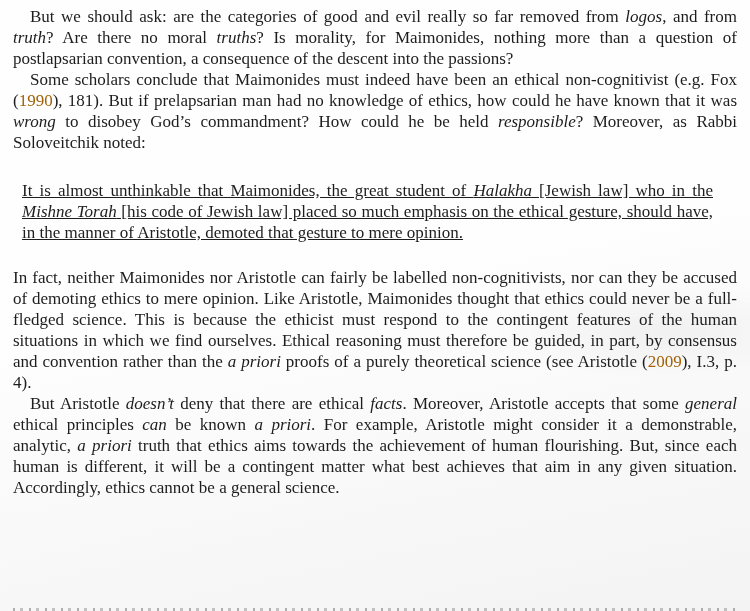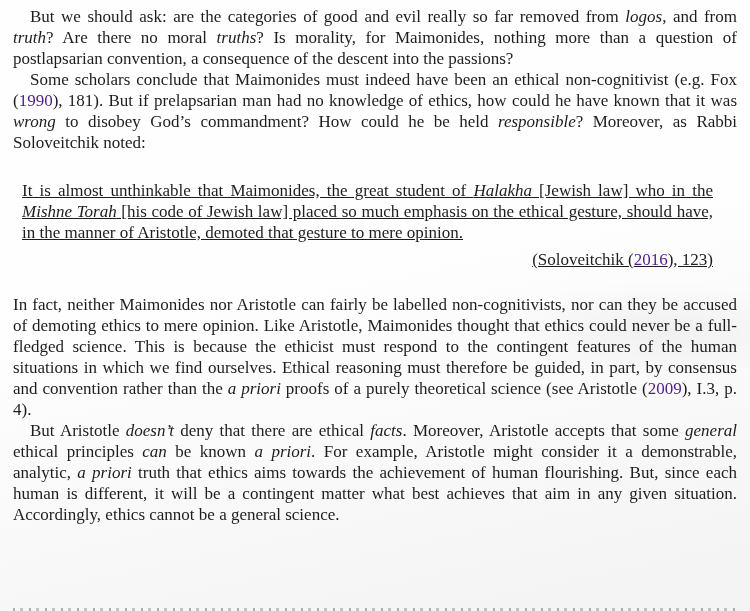--- a/index.html
+++ b/index.html
@@ -29,21 +29,21 @@
     margin: 27px 24px 24px 9px;
     padding: 0;
     text-decoration: underline;
   }
   .attribution {
     margin-top: 6px;
     text-align: right;
   }
   .it { font-style: italic; }
   a.cite {
-    color: #4c1d95;
+    color: #a16207;
     text-decoration: none;
     cursor: pointer;
   }
   .clipped-next-line {
     position: absolute;
     left: 13px;
     right: 15px;
     bottom: 0;
     height: 5px;
     opacity: 0.5;
@@ -60,19 +60,18 @@
 </style>
 </head>
 <body>
 
 <div class="doc">
   <div>
       <p class="indent"><span>But we should ask: are the categories of good and evil really so far removed from </span><span class="it">logos</span><span>, and from </span><span class="it">truth</span><span>? Are there no moral </span><span class="it">truths</span><span>? Is morality, for Maimonides, nothing more than a question of postlapsarian convention, a consequence of the descent into the passions?</span></p>
       <p class="indent"><span>Some scholars conclude that Maimonides must indeed have been an ethical non-cognitivist (e.g. Fox (</span><a class="cite">1990</a><span>), 181). But if prelapsarian man had no knowledge of ethics, how could he have known that it was </span><span class="it">wrong</span><span> to disobey God’s commandment? How could he be held </span><span class="it">responsible</span><span>? Moreover, as Rabbi Soloveitchik noted:</span></p>
       <blockquote>
         <div><span>It is almost unthinkable that Maimonides, the great student of </span><span class="it">Halakha</span><span> [Jewish law] who in the </span><span class="it">Mishne Torah</span><span> [his code of Jewish law] placed so much emphasis on the ethical gesture, should have, in the manner of Aristotle, demoted that gesture to mere opinion.</span></div>
-        <div class="attribution"><span>(Soloveitchik (</span><a class="cite">2016</a><span>), 123)</span></div>
       </blockquote>
       <p><span>In fact, neither Maimonides nor Aristotle can fairly be labelled non-cognitivists, nor can they be accused of demoting ethics to mere opinion. Like Aristotle, Maimonides thought that ethics could never be a full-fledged science. This is because the ethicist must respond to the contingent features of the human situations in which we find ourselves. Ethical reasoning must therefore be guided, in part, by consensus and convention rather than the </span><span class="it">a priori</span><span> proofs of a purely theoretical science (see Aristotle (</span><a class="cite">2009</a><span>), I.3, p. 4).</span></p>
       <p class="indent"><span>But Aristotle </span><span class="it">doesn’t</span><span> deny that there are ethical </span><span class="it">facts</span><span>. Moreover, Aristotle accepts that some </span><span class="it">general</span><span> ethical principles </span><span class="it">can</span><span> be known </span><span class="it">a priori</span><span>. For example, Aristotle might consider it a demonstrable, analytic, </span><span class="it">a priori</span><span> truth that ethics aims towards the achievement of human flourishing. But, since each human is different, it will be a contingent matter what best achieves that aim in any given situation. Accordingly, ethics cannot be a general science.</span></p>
     </div>
   <div class="clipped-next-line"></div>
 </div>
 
 </body></html>

